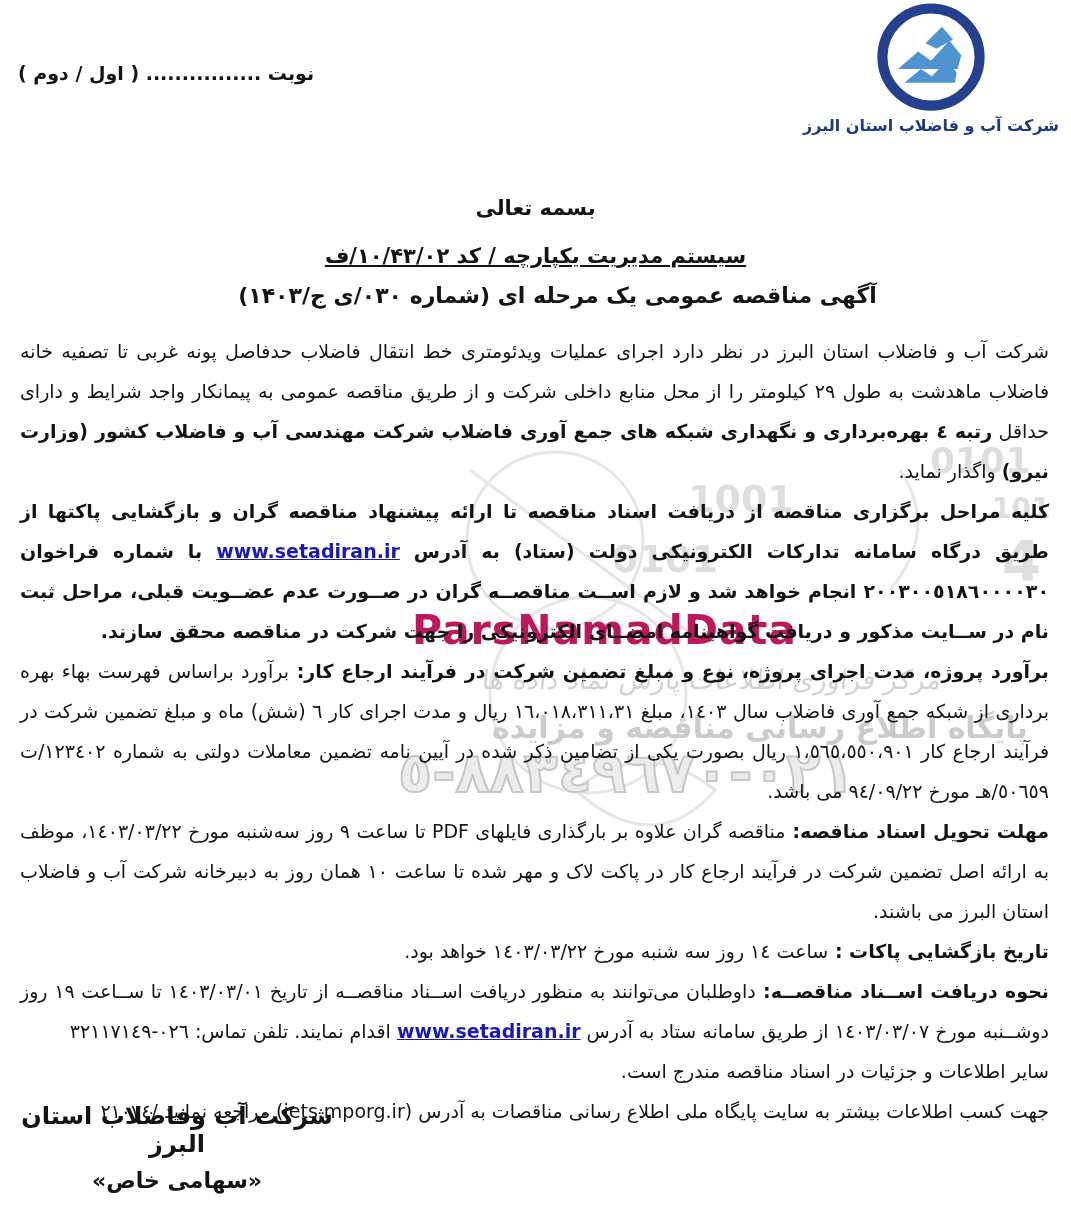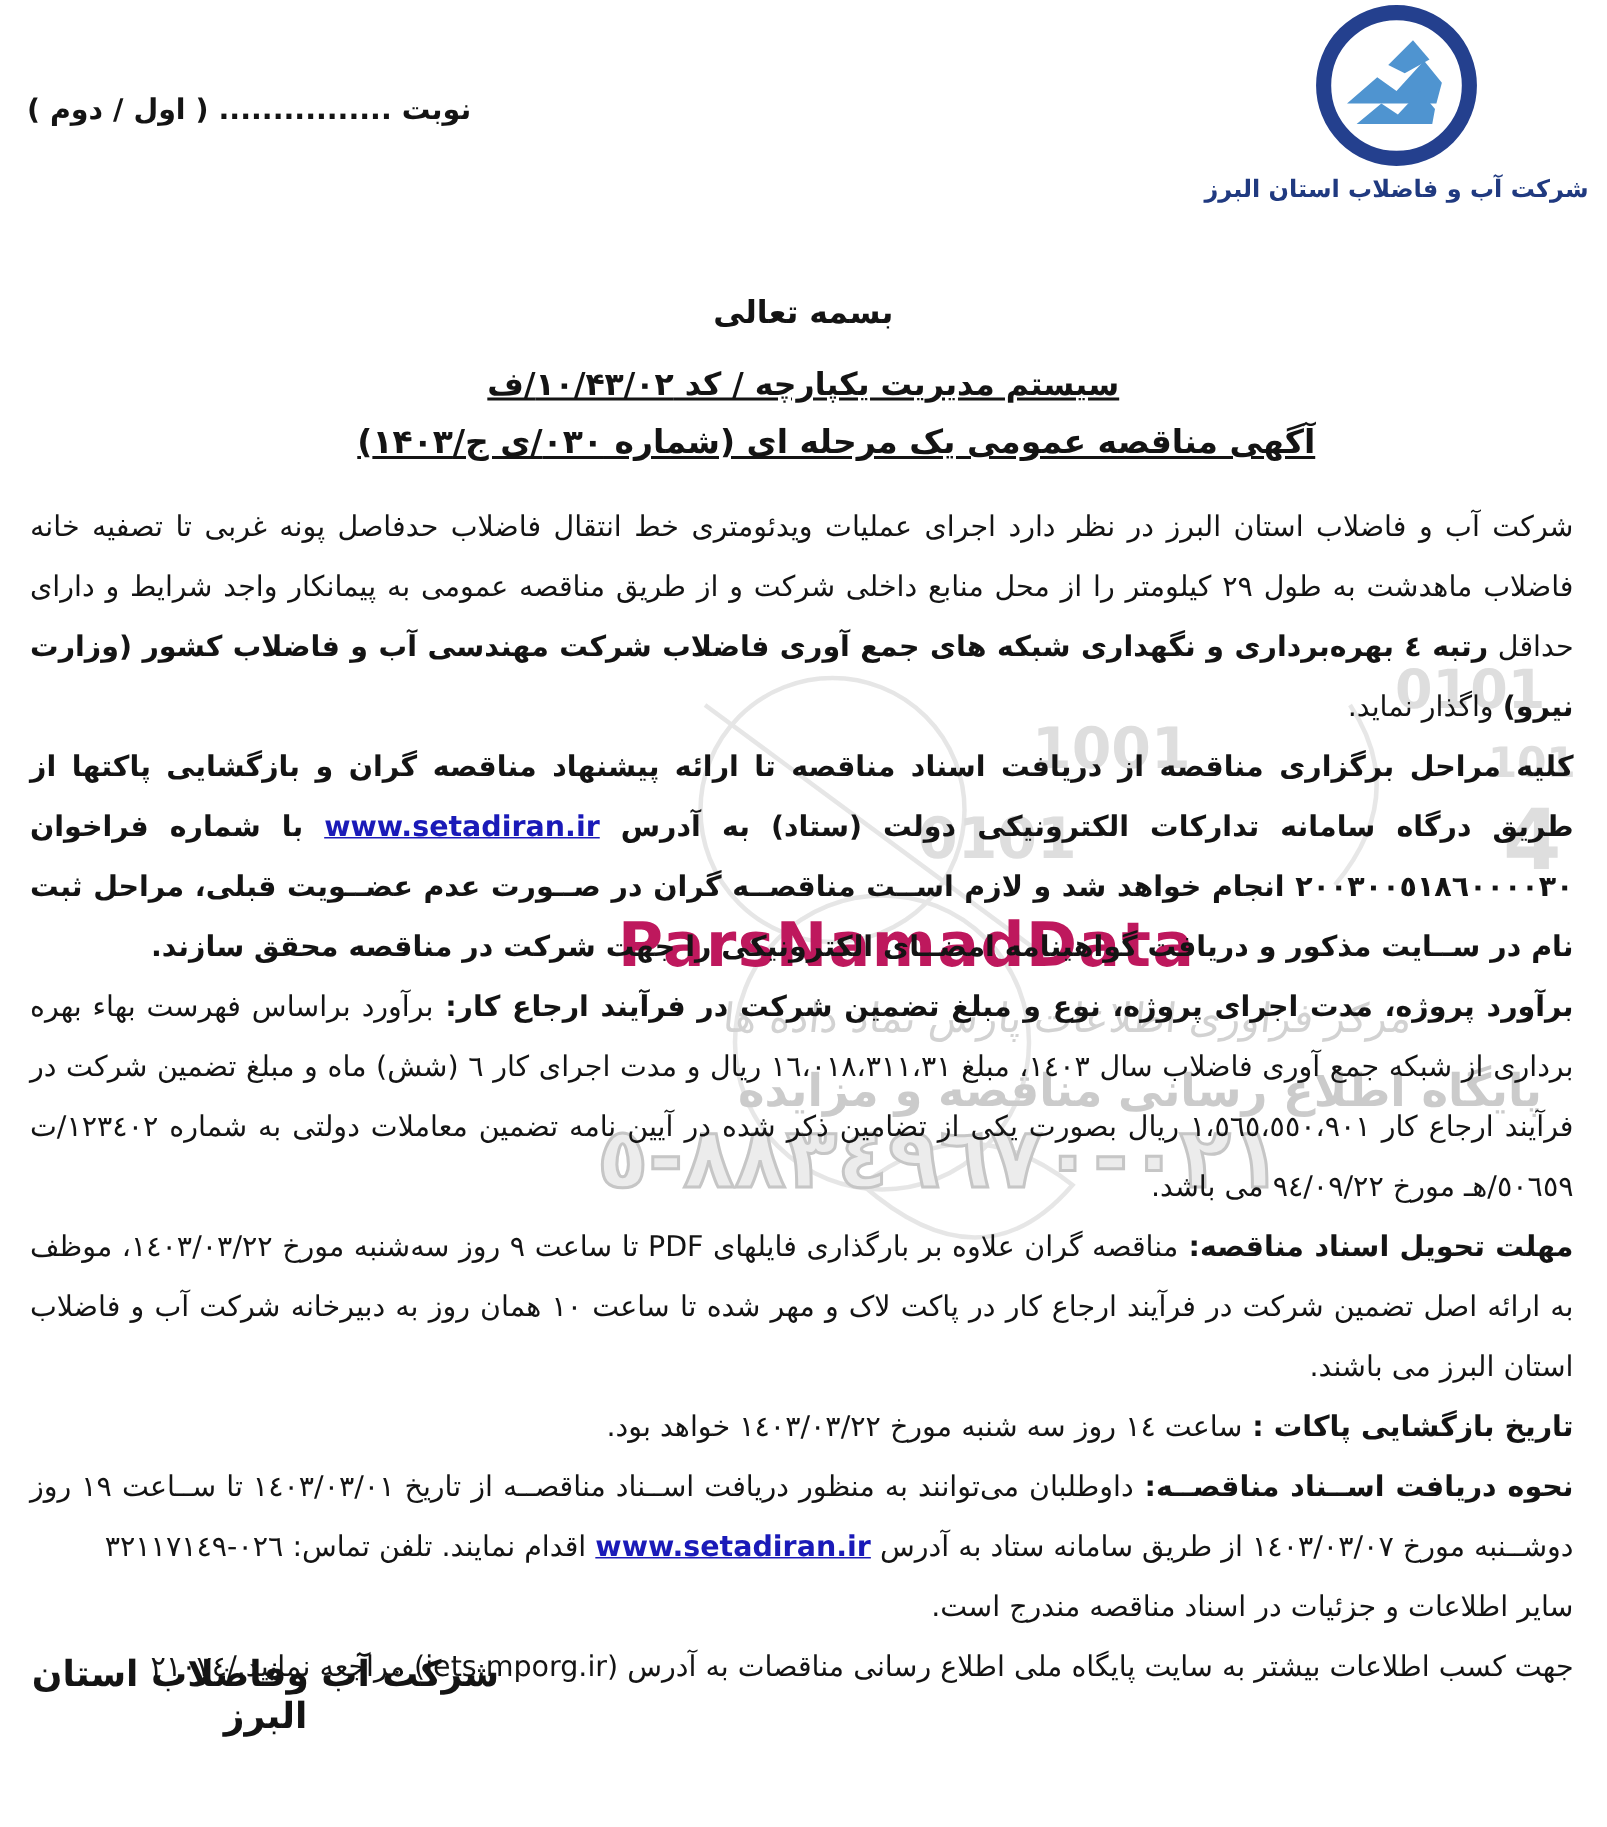--- a/index.html
+++ b/index.html
@@ -17,21 +17,21 @@
   .wm-phone{position:absolute;left:398px;top:740px;font-size:56px;font-weight:bold;letter-spacing:12px;
             color:#ececec;-webkit-text-stroke:2px #c6c6c6;}
   
   .nobat{position:absolute;left:18px;top:62px;direction:rtl;font-size:19px;font-weight:bold;z-index:2;}
   .logo-wrap{position:absolute;right:8px;top:2px;width:264px;text-align:center;z-index:2;}
   .logo-caption{margin-top:0px;font-size:16px;font-weight:bold;color:#203a80;direction:rtl;}
   
   .hdr{position:absolute;top:196px;left:0;right:0;text-align:center;direction:rtl;z-index:2;font-weight:bold;}
   .hdr .h1{font-size:21px;}
   .hdr .h2{font-size:21px;margin-top:24px;text-decoration:underline;}
-  .hdr .h3{font-size:22px;margin-top:15px;text-decoration:underline;padding-left:44px;}
+  .hdr .h3{font-size:22px;margin-top:15px;padding-left:44px;}
   
   .content{position:absolute;top:331px;right:22px;left:20px;z-index:2;direction:rtl;
            text-align:justify;font-size:19px;line-height:40px;}
   .content p{margin:0;padding:0;}
   .bl{font-weight:bold;}
   .heavy{font-weight:bold;}
   .link{color:#1a1ab8;text-decoration:underline;font-weight:bold;margin-top:35px;}
   .num-ltr{direction:ltr;unicode-bidi:embed;}
   
   .sig{position:absolute;left:12px;top:1102px;width:330px;text-align:center;direction:rtl;z-index:2;font-weight:bold;}
@@ -95,13 +95,14 @@
   <p><span class="bl">نحوه دریافت اســناد مناقصــه: </span><span>داوطلبان می‌توانند به منظور دریافت اســناد مناقصــه از تاریخ ١٤٠٣/٠٣/٠١ تا ســاعت ١٩ روز دوشــنبه مورخ ١٤٠٣/٠٣/٠٧ از طریق سامانه ستاد به آدرس </span><span class="link">www.setadiran.ir</span><span> اقدام نمایند. تلفن تماس: </span><span class="num-ltr" dir="ltr">٠٢٦-٣٢١١٧١٤٩</span></p>
 
   <p><span>سایر اطلاعات و جزئیات در اسناد مناقصه مندرج است.</span></p>
 
   <p><span>جهت کسب اطلاعات بیشتر به سایت پایگاه ملی اطلاع رسانی مناقصات به آدرس (iets.mporg.ir) مراجعه نمایید./٢١٠٧٤</span></p>
 
 </div>
 
 <div class="sig">
   <div class="s1">شرکت آب وفاضلاب استان البرز</div>
+  <div class="s2">«سهامی خاص»</div>
 </div>
 
 </body></html>

